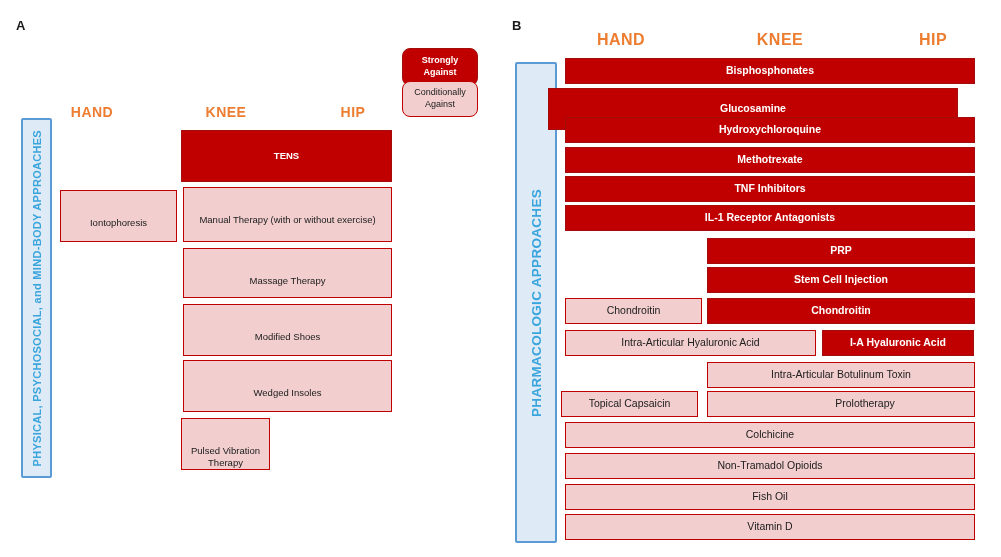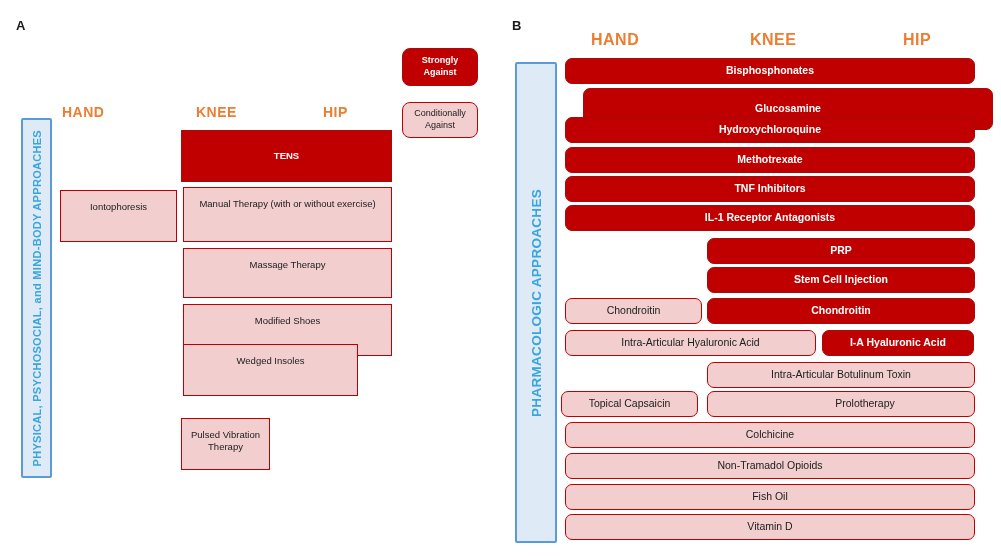--- a/index.html
+++ b/index.html
@@ -2,82 +2,82 @@
 <html><head>
 <meta charset="utf-8">
 <style>
   html,body{margin:0;padding:0;background:#ffffff;font-family:"Liberation Sans",sans-serif;}
   .canvas{position:relative;width:1001px;height:557px;background:#ffffff;overflow:hidden;}
   .panel{position:absolute;top:0;height:557px;}
   #panel-a{left:0;width:500px;}
   #panel-b{left:500px;width:501px;}
 
   .panel-label{position:absolute;font-size:13px;font-weight:bold;color:#1a1a1a;}
-  .col-header{position:absolute;color:#ED7D31;font-weight:bold;letter-spacing:.5px;}
+  .col-header{position:absolute;color:#ED7D31;font-weight:bold;text-align:center;letter-spacing:.5px;}
   #panel-a .col-header{font-size:14px;}
   #panel-b .col-header{font-size:16px;}
 
   .sidebar{position:absolute;background:#DEEAF6;border:2px solid #5B9BD5;border-radius:2px;
            display:flex;align-items:center;justify-content:center;box-sizing:border-box;}
   .sidebar span{writing-mode:vertical-rl;transform:rotate(180deg);color:#39A5DC;font-weight:bold;
                 white-space:nowrap;letter-spacing:.3px;}
   #sidebar-a span{font-size:11px;}
   #sidebar-b span{font-size:13.5px;}
 
   .box{position:absolute;box-sizing:border-box;display:flex;align-items:center;justify-content:center;
        text-align:center;line-height:1.3;border-radius:9px;}
   .strong{background:#C00000;border:1.5px solid #A50D0D;color:#ffffff;font-weight:bold;}
   .cond{background:#F2CECE;border:1.5px solid #C00000;color:#202020;}
-  .top-text{align-items:flex-start;padding-top:10px;}
+  .top-text{align-items:flex-start;padding-top:26px;}
   #panel-a .box{font-size:9.5px;border-radius:0;}
-  #panel-b .box{font-size:10.5px;border-radius:7px;}
+  #panel-b .box{font-size:10.5px;border-radius:0;}
   #panel-b .strong{font-weight:bold;}
   .legend-box{font-size:9px !important;border-radius:8px !important;padding:8px 10px;}
 </style>
 </head>
 <body>
 
 <div class="canvas">
 
   <div class="panel" id="panel-a">
     <div class="panel-label" style="left:16px;top:18px;">A</div>
 
     <div class="box strong legend-box" style="left:402px;top:48px;width:76px;height:38px;">Strongly Against</div>
-    <div class="box cond legend-box" style="left:402px;top:102px;width:76px;height:36px;">Conditionally Against</div>
+    <div class="box cond legend-box" style="left:402px;top:81px;width:76px;height:36px;">Conditionally Against</div>
 
     <div class="col-header" style="left:62px;top:104px;width:60px;">HAND</div>
     <div class="col-header" style="left:196px;top:104px;width:60px;">KNEE</div>
     <div class="col-header" style="left:323px;top:104px;width:60px;">HIP</div>
 
     <div class="sidebar" id="sidebar-a" style="left:21px;top:118px;width:31px;height:360px;">
       <span>PHYSICAL, PSYCHOSOCIAL, and MIND-BODY APPROACHES</span>
     </div>
 
     <div class="box strong" style="left:181px;top:130px;width:211px;height:52px;">TENS</div>
     <div class="box cond top-text" style="left:60px;top:190px;width:117px;height:52px;">Iontophoresis</div>
     <div class="box cond top-text" style="left:183px;top:187px;width:209px;height:55px;padding-left:2px;padding-right:2px;">Manual Therapy (with or without exercise)</div>
     <div class="box cond top-text" style="left:183px;top:248px;width:209px;height:50px;">Massage Therapy</div>
     <div class="box cond top-text" style="left:183px;top:304px;width:209px;height:52px;">Modified Shoes</div>
-    <div class="box cond top-text" style="left:183px;top:344px;width:175px;height:52px;">Wedged Insoles</div>
+    <div class="box cond top-text" style="left:183px;top:360px;width:209px;height:52px;">Wedged Insoles</div>
     <div class="box cond top-text" style="left:181px;top:418px;width:89px;height:52px;padding-left:6px;padding-right:6px;">Pulsed Vibration Therapy</div>
   </div>
 
   <div class="panel" id="panel-b">
     <div class="panel-label" style="left:12px;top:18px;">B</div>
 
     <div class="col-header" style="left:91px;top:31px;width:60px;">HAND</div>
     <div class="col-header" style="left:250px;top:31px;width:60px;">KNEE</div>
     <div class="col-header" style="left:403px;top:31px;width:60px;">HIP</div>
 
     <div class="sidebar" id="sidebar-b" style="left:15px;top:62px;width:42px;height:481px;">
       <span>PHARMACOLOGIC APPROACHES</span>
     </div>
 
     <div class="box strong" style="left:65px;top:58px;width:410px;height:26px;">Bisphosphonates</div>
-    <div class="box strong" style="left:83px;top:88px;width:410px;height:42px;">Glucosamine</div>
+    <div class="box strong" style="left:48px;top:88px;width:410px;height:42px;">Glucosamine</div>
     <div class="box strong" style="left:65px;top:117px;width:410px;height:26px;">Hydroxychloroquine</div>
     <div class="box strong" style="left:65px;top:147px;width:410px;height:26px;">Methotrexate</div>
     <div class="box strong" style="left:65px;top:176px;width:410px;height:26px;">TNF Inhibitors</div>
     <div class="box strong" style="left:65px;top:205px;width:410px;height:26px;">IL-1 Receptor Antagonists</div>
 
     <div class="box strong" style="left:207px;top:238px;width:268px;height:26px;">PRP</div>
     <div class="box strong" style="left:207px;top:267px;width:268px;height:26px;">Stem Cell Injection</div>
 
     <div class="box cond" style="left:65px;top:298px;width:137px;height:26px;">Chondroitin</div>
     <div class="box strong" style="left:207px;top:298px;width:268px;height:26px;">Chondroitin</div>

